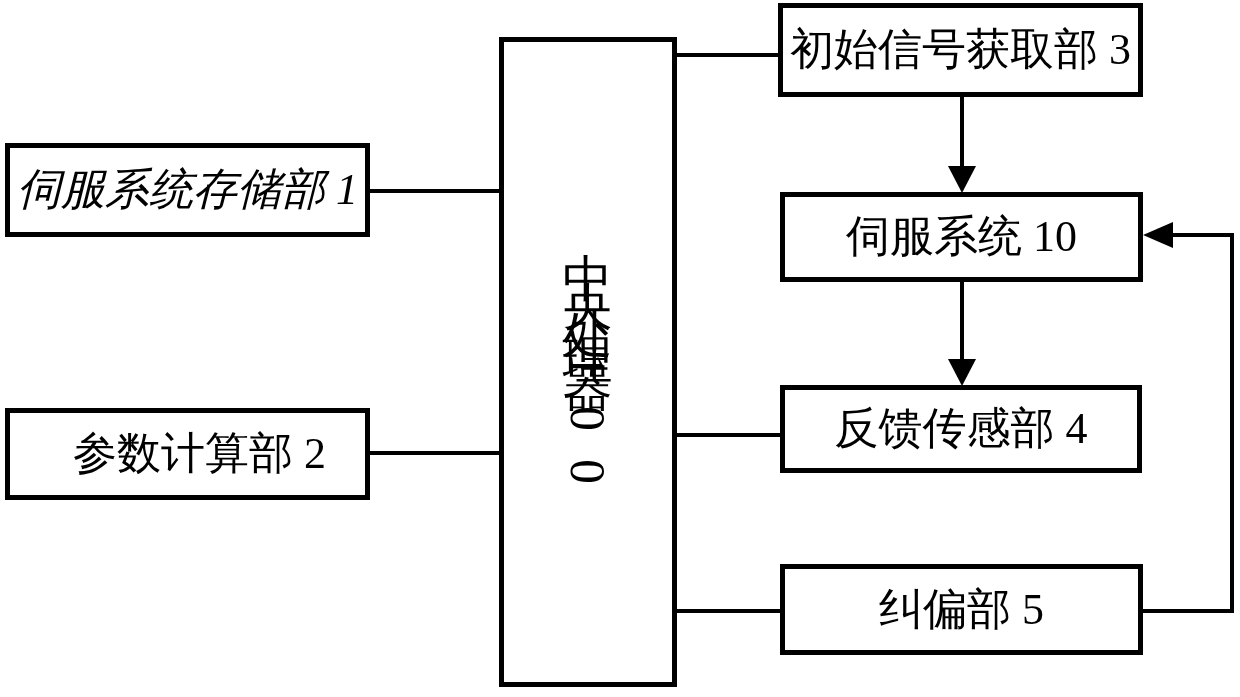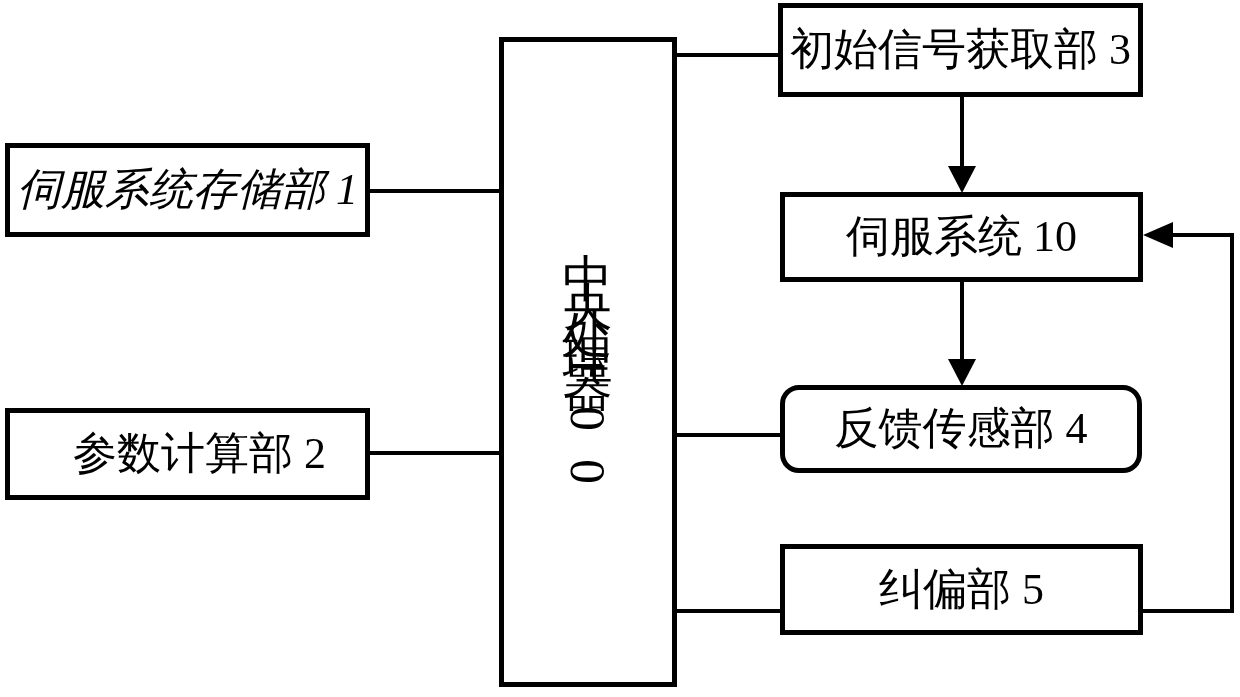--- a/index.html
+++ b/index.html
@@ -72,25 +72,25 @@
   </div>
 
   <div class="node" style="left:778px; top:3px; width:365px; height:94px;justify-content:center;">
     <span>初始信号获取部 3</span>
   </div>
 
   <div class="node" style="left:780px; top:192px; width:363px; height:90px;justify-content:center;">
     <span>伺服系统 10</span>
   </div>
 
-  <div class="node" style="left:780px; top:385px; width:362px; height:88px;border-radius:19px;">
+  <div class="node" style="left:780px; top:385px; width:362px; height:88px;">
     <span>反馈传感部 4</span>
   </div>
 
-  <div class="node" style="left:780px; top:544px; width:363px; height:91px;">
+  <div class="node" style="left:780px; top:564px; width:363px; height:91px;">
     <span>纠偏部 5</span>
   </div>
 
   <div class="line" style="left:368px; top:189px; width:133px; height:4px;"></div>
 
   <div class="line" style="left:368px; top:451px; width:133px; height:4px;"></div>
 
   <div class="line" style="left:675px; top:53px; width:105px; height:4px;"></div>
 
   <div class="line" style="left:675px; top:433px; width:107px; height:4px;"></div>

